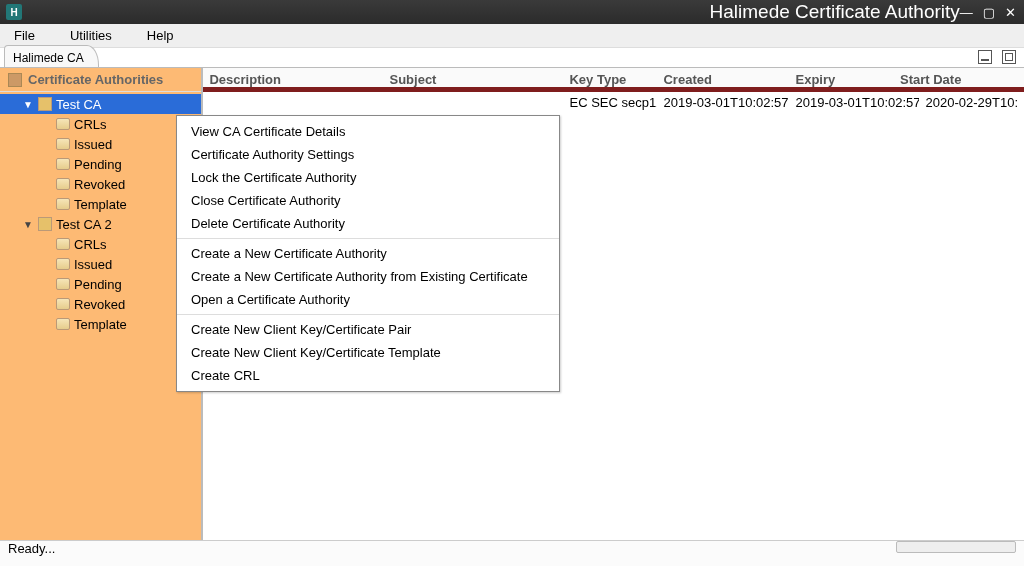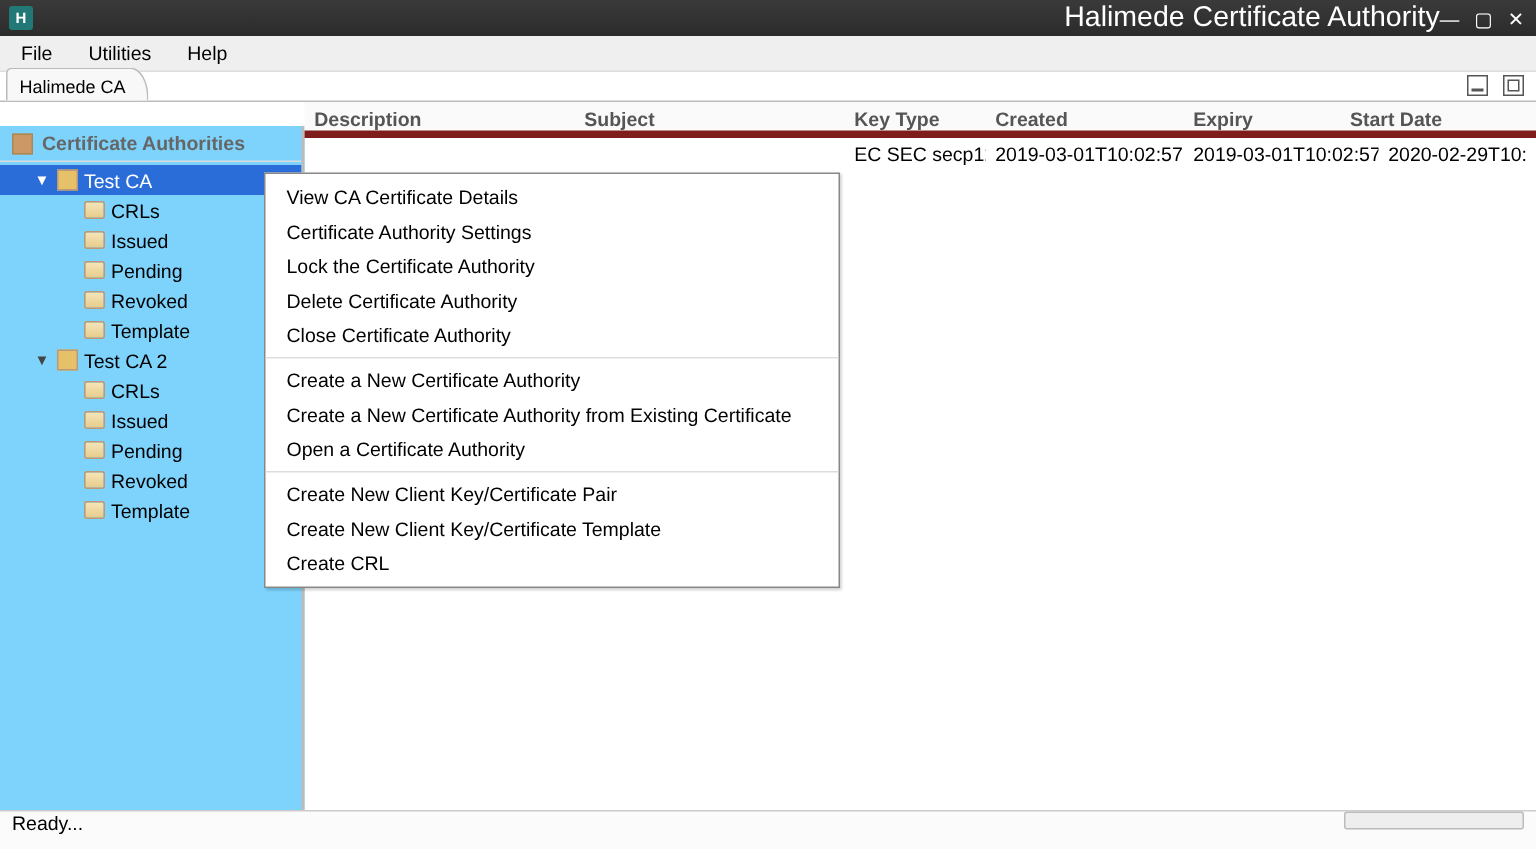--- a/index.html
+++ b/index.html
@@ -4,32 +4,32 @@
 <style>
 * { box-sizing: border-box; margin: 0; padding: 0; font-family: "Segoe UI", Tahoma, sans-serif; font-size: 13px; }
 body { width: 1024px; height: 570px; background: #fff; overflow: hidden; }
 
 .titlebar { height: 24px; background: linear-gradient(#3a3a3a,#2b2b2b); display: flex; align-items: center; color: #fff; position: relative; }
 .titlebar .app-icon { width: 16px; height: 16px; background: #277; margin: 0 6px; display: flex; align-items: center; justify-content: center; font-size: 10px; font-weight: bold; border-radius: 2px; }
 .titlebar .title { flex: 1; text-align: right; font-size: 19px; font-weight: 500; }
 .titlebar .win-ctrls { display: flex; gap: 10px; margin-right: 8px; font-size: 12px; }
 .titlebar .win-ctrls span { cursor: pointer; }
 
-.menubar { height: 24px; background: #efefef; border-bottom: 1px solid #ddd; display: flex; align-items: center; padding: 0 6px; gap: 8px; }
+.menubar { height: 24px; background: #efefef; border-bottom: 1px solid #ddd; display: flex; align-items: center; padding: 0 6px; gap: 19px; }
 .menubar .menu-item { padding: 2px 8px; cursor: pointer; }
 
 .tabrow { height: 20px; display: flex; align-items: flex-end; background: #fff; border-bottom: 1px solid #bbb; padding-left: 4px; position: relative; }
 .tabrow .tab { height: 22px; padding: 2px 14px 0 8px; border: 1px solid #bbb; border-bottom: none; border-top-left-radius: 4px; border-top-right-radius: 12px 20px; background: #f8f8f8; font-size: 12px; display: flex; align-items: center; }
 .tabrow .window-controls { position: absolute; right: 8px; top: 2px; display: flex; gap: 10px; }
 .tabrow .wc { width: 14px; height: 14px; border: 1px solid #555; position: relative; cursor: pointer; }
 .tabrow .wc.min::after { content: ""; position: absolute; bottom: 2px; left: 2px; right: 2px; height: 2px; background: #555; }
 .tabrow .wc.max::after { content: ""; position: absolute; top: 2px; left: 2px; right: 2px; bottom: 2px; border: 1px solid #555; }
 
 .workspace { display: flex; height: calc(570px - 24px - 24px - 24px - 26px); }
-.tree-panel { width: 208px; border-right: 2px solid #bbb; background: #7dd3fc; overflow: auto; margin-top: 16px; }
+.tree-panel { width: 208px; border-right: 2px solid #bbb; background: #fdba74; overflow: auto; }
 .tree-header { display: flex; align-items: center; gap: 6px; padding: 4px 8px; font-weight: bold; color: #666; border-bottom: 1px solid #ddd; }
 .tree-header .cert-icon { width: 14px; height: 14px; background: #c96; border: 1px solid #a85; }
 .tree { padding: 2px 0; }
 .tree-row { display: flex; align-items: center; height: 20px; padding-left: 4px; gap: 4px; cursor: pointer; }
 .tree-row.selected { background: #2a6cd8; color: #fff; }
 .twisty { width: 12px; text-align: center; font-size: 10px; color: #444; }
 .tree-row.selected .twisty { color: #fff; }
 .node-icon { width: 14px; height: 12px; border: 1px solid #b97; background: linear-gradient(#f6e5b8,#e6cc8c); border-radius: 2px; }
 .ca-icon { width: 14px; height: 14px; background: #e6c16a; border: 1px solid #b97; }
 .indent-1 { padding-left: 22px; }
@@ -178,22 +178,22 @@
 
 <div class="statusbar">
   <span>Ready...</span>
   <div class="progress"></div>
 </div>
 
 <div class="context-menu">
   <div class="cm-item">View CA Certificate Details</div>
   <div class="cm-item">Certificate Authority Settings</div>
   <div class="cm-item">Lock the Certificate Authority</div>
+  <div class="cm-item">Close Certificate Authority</div>
   <div class="cm-item">Delete Certificate Authority</div>
-  <div class="cm-item">Close Certificate Authority</div>
   <div class="sep"></div>
   <div class="cm-item">Create a New Certificate Authority</div>
   <div class="cm-item">Create a New Certificate Authority from Existing Certificate</div>
   <div class="cm-item">Open a Certificate Authority</div>
   <div class="sep"></div>
   <div class="cm-item">Create New Client Key/Certificate Pair</div>
   <div class="cm-item">Create New Client Key/Certificate Template</div>
   <div class="cm-item">Create CRL</div>
 </div>
 

